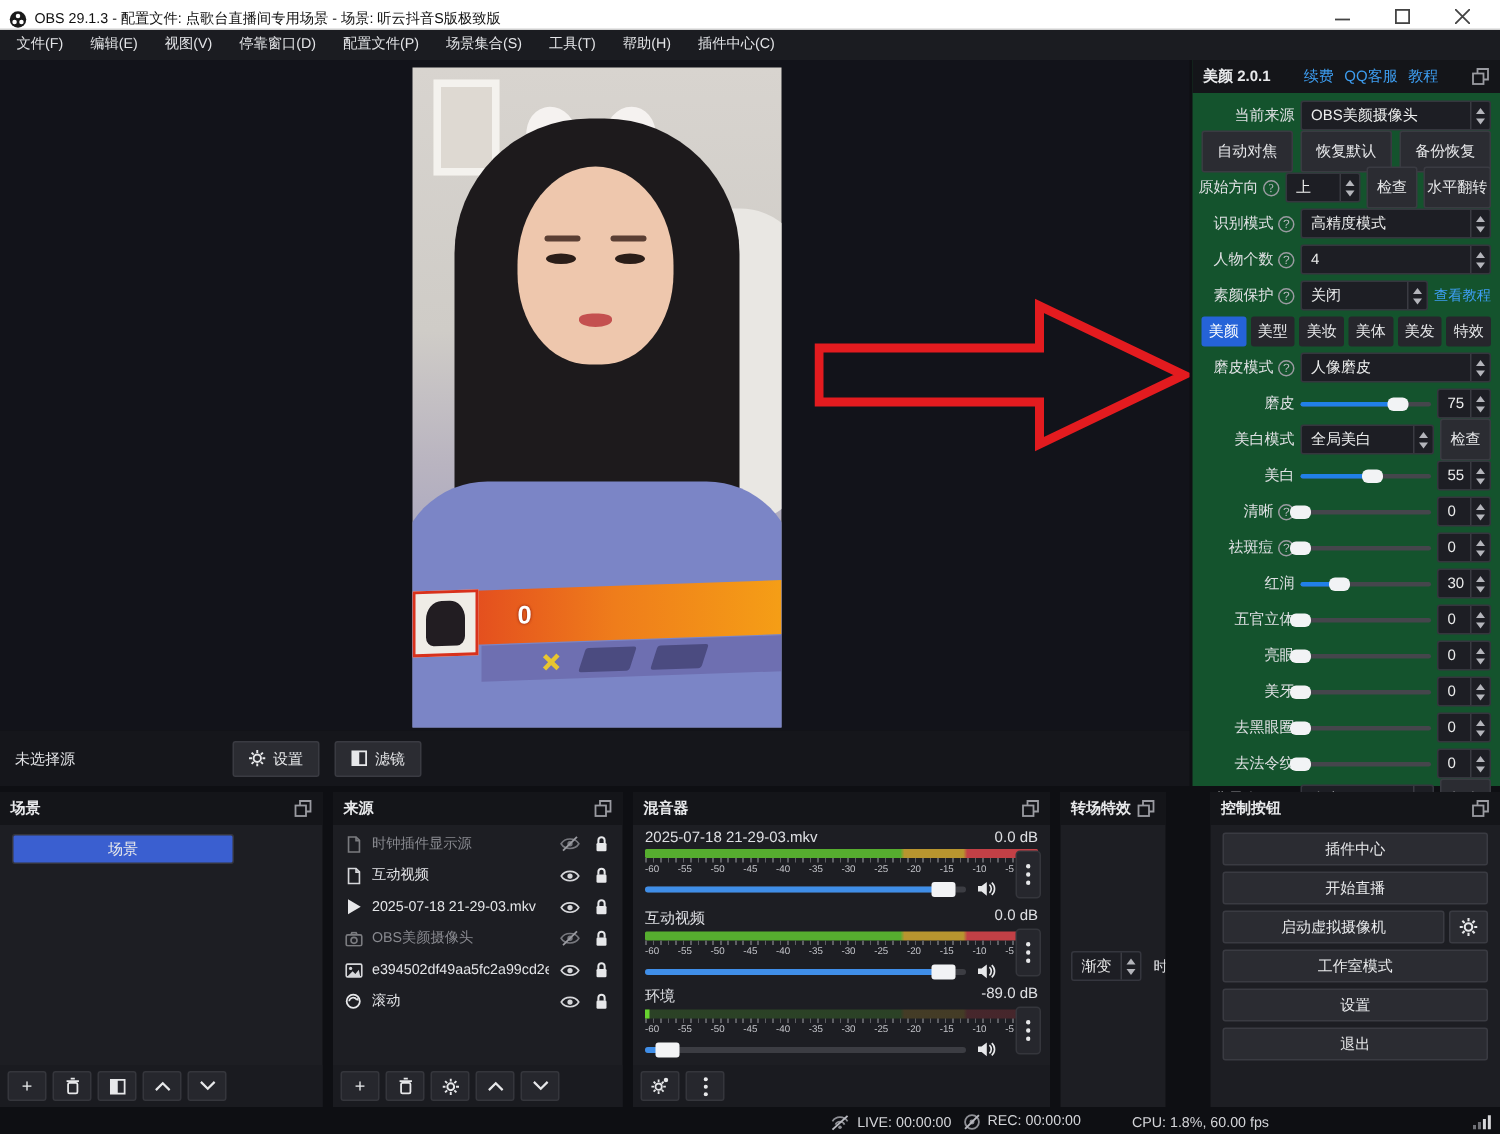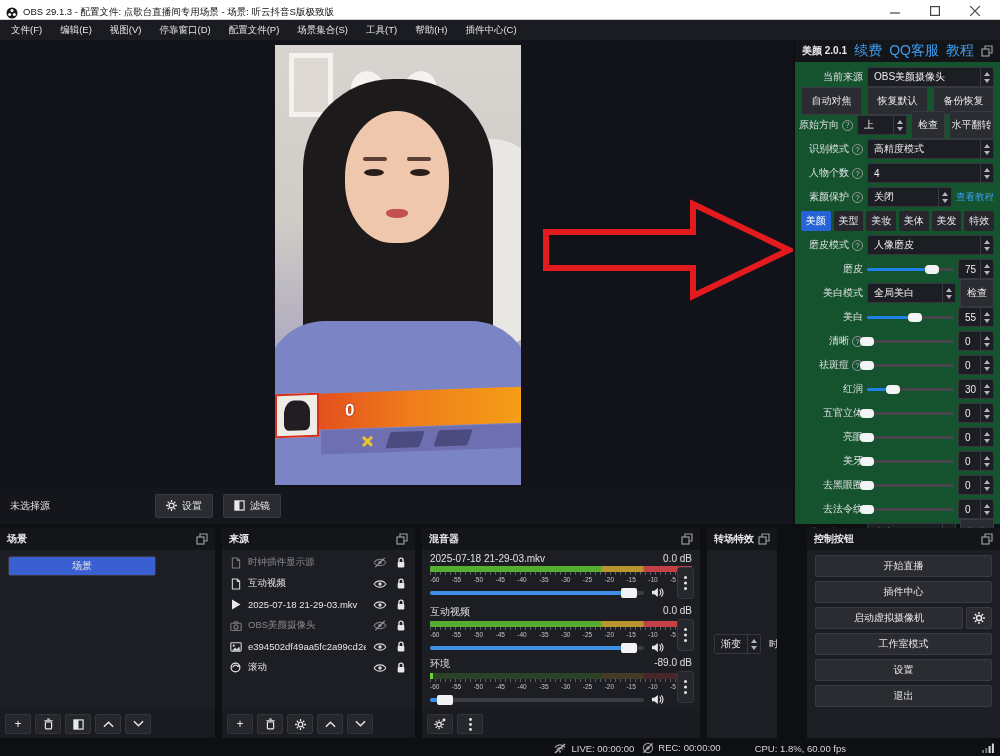--- a/index.html
+++ b/index.html
@@ -130,21 +130,21 @@
     color:#e7e8ea; font-size:10px; cursor:pointer; }
   .ctl-gear { display:none; width:26px; height:22px; background:#2b2c32; border:1px solid #3a3b42; border-radius:2px;
     align-items:center; justify-content:center; cursor:pointer; }
   .ctl-row.with-gear .ctl-gear { display:flex; }
 
   
   .beauty { position:absolute; left:795px; top:40px; width:205px; height:484px; background:#14532d; display:flex; flex-direction:column; }
   .b-head { height:22px; background:#141519; display:flex; align-items:center; gap:7px; padding:0 7px; flex:none; }
   .b-title { font-size:10px; font-weight:bold; }
   .b-links { margin-left:auto; display:flex; gap:7px; }
-  .b-link { font-size:14px; color:#3d9df0; cursor:pointer; }
+  .b-link { font-size:10px; color:#3d9df0; cursor:pointer; }
   .b-body { flex:1; padding:5px 6px; display:flex; flex-direction:column; gap:4px; }
   .b-row { display:flex; align-items:center; gap:4px; height:20px; flex:none; }
   .b-label { width:62px; flex:none; display:flex; align-items:center; justify-content:flex-end; gap:3px;
     font-size:10px; color:#dfe0e3; white-space:nowrap; }
   .b-label.narrow { width:52px;font-family:Liberation Serif, serif; }
   .flex1 { flex:1; min-width:0; }
   .b-tabs { display:flex; gap:3px; height:20px; flex:none; }
   .b-tab { flex:1; display:flex; align-items:center; justify-content:center; font-size:10px; color:#e7e8ea;
     background:#26262c; border-radius:2px; cursor:pointer; white-space:nowrap; }
   .b-tab.active { background:#2563d8; color:#fff; }
@@ -1060,26 +1060,26 @@
     <span class="pop">
         <svg width="12" height="12" viewBox="0 0 12 12">
           <rect x="1" y="4" width="7" height="7" fill="none" stroke="#9a9ba1" stroke-width="1.2"></rect>
           <path d="M4 4 V1 h7 v7 h-3" fill="none" stroke="#9a9ba1" stroke-width="1.2"></path>
         </svg>
       </span>
     </div>
   <div class="dock-body ctl-body">
 
       <div class="ctl-row">
+        <button class="ctl-btn">插件中心</button>
+
+      </div>
+
+      <div class="ctl-row">
         <button class="ctl-btn">开始直播</button>
-
-      </div>
-
-      <div class="ctl-row">
-        <button class="ctl-btn">插件中心</button>
 
       </div>
 
       <div class="ctl-row with-gear">
         <button class="ctl-btn">启动虚拟摄像机</button>
         <button class="ctl-gear">
           <svg width="12" height="12" viewBox="0 0 12 12">
             <circle cx="6" cy="6" r="2.5" fill="none" stroke="#e7e8ea" stroke-width="1.4"></circle>
             <path d="M6 0v2.2 M6 9.8V12 M0 6h2.2 M9.8 6H12 M1.9 1.9l1.5 1.5 M8.6 8.6l1.5 1.5 M10.1 1.9L8.6 3.4 M3.4 8.6l-1.5 1.5" stroke="#e7e8ea" stroke-width="1.4"></path>
           </svg>

